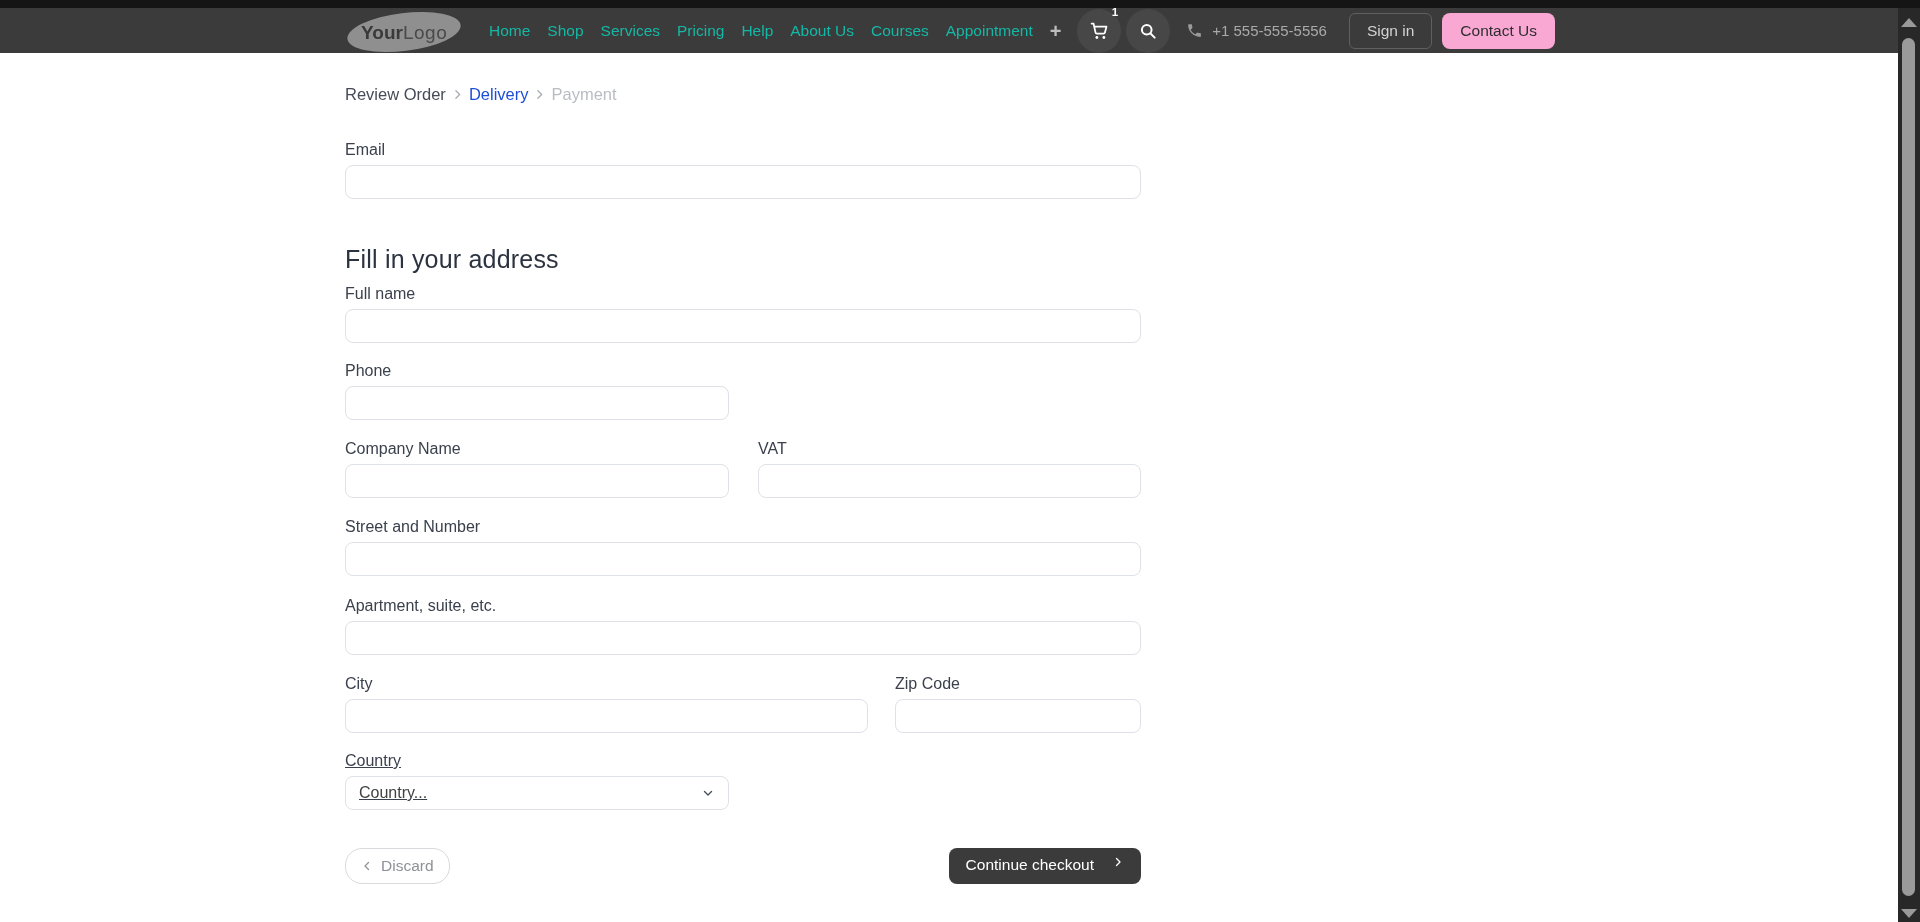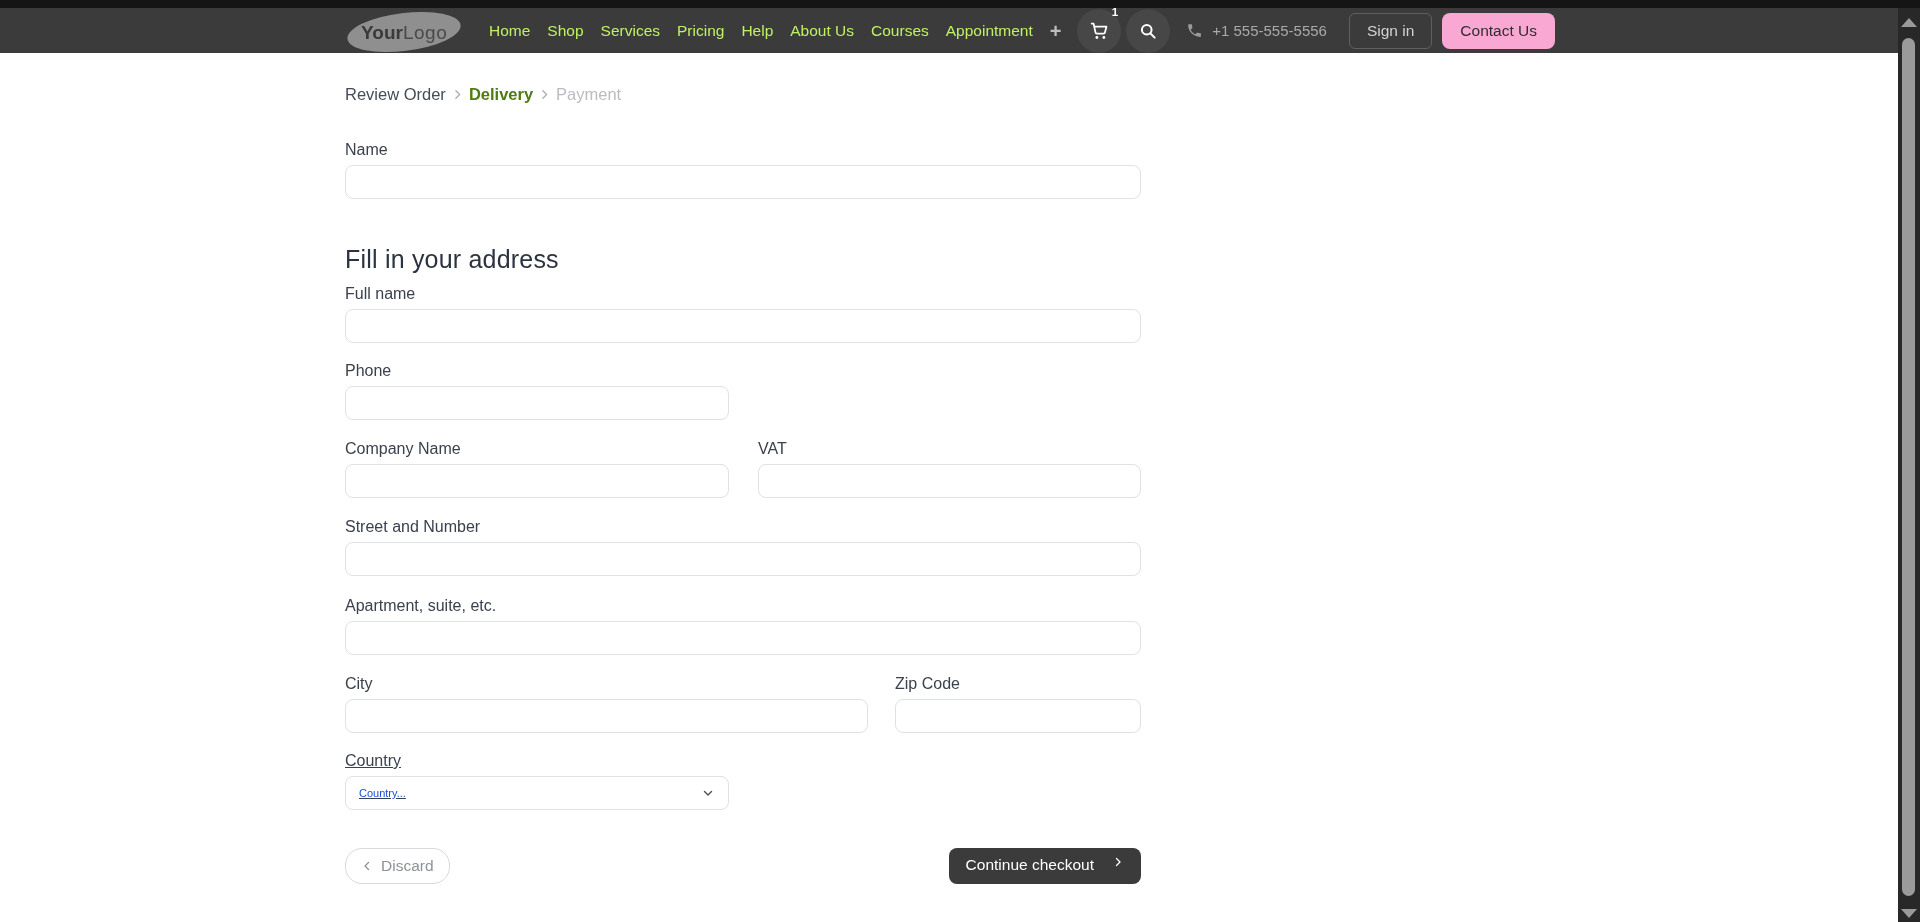--- a/index.html
+++ b/index.html
@@ -18,21 +18,21 @@
   .logo {
     flex:0 0 auto; width:114px; height:38px; background:#8f8f8f; border-radius:50%;
     transform:rotate(-7deg); display:flex; align-items:center; justify-content:center;
     cursor:pointer; margin-top:2px;
   }
   .logo-inner { transform:rotate(7deg); font-size:19px; line-height:1; white-space:nowrap; }
   .logo-bold { font-weight:700; color:#3a3a3a; }
   .logo-light { font-weight:400; color:#4a4a4a; letter-spacing:0.5px; }
 
   .nav-menu { display:flex; align-items:center; gap:17px; margin-left:28px; }
-  .nav-link { color:#bef264; font-size:15.5px; white-space:nowrap; cursor:pointer; }
+  .nav-link { color:#14b8a6; font-size:15.5px; white-space:nowrap; cursor:pointer; }
   .nav-plus { color:#bdbdbd; font-size:20px; font-weight:700; cursor:pointer; line-height:1; }
 
   .nav-right { margin-left:auto; display:flex; align-items:center; padding-right:343px; }
   .icon-btn {
     width:44px; height:44px; border-radius:50%; background:#474747; position:relative;
     display:flex; align-items:center; justify-content:center; cursor:pointer; flex:0 0 auto;
   }
   .icon-btn + .icon-btn { margin-left:5px; }
   .cart-badge {
     position:absolute; top:-3px; right:3px; color:#ffffff; font-size:11.5px; font-weight:700;
@@ -64,21 +64,21 @@
     position:absolute; bottom:4px; left:3px; width:0; height:0; cursor:pointer;
     border-left:8px solid transparent; border-right:8px solid transparent; border-top:9px solid #9a9a9a;
   }
 
   
   .content { position:absolute; left:345px; top:53px; width:796px; }
 
   .breadcrumb { margin-top:32px; display:flex; align-items:center; gap:5px; font-size:16.5px; }
   .crumb { white-space:nowrap; }
   .crumb-normal { color:#454c57; cursor:pointer; }
-  .crumb-current { color:#4d7c0f; font-weight:700; cursor:pointer; }
+  .crumb-current { color:#1d4ed8; font-weight:400; cursor:pointer; }
   .crumb-upcoming { color:#b9bdc3; }
   .crumb-sep { display:flex; align-items:center; }
 
   .field-label { display:block; font-size:16px; color:#3a414d; margin-bottom:6px; }
   .text-input {
     display:block; width:100%; height:34px; border:1px solid #dee1e6; border-radius:8px;
     background:#ffffff; font-family:"Liberation Sans",sans-serif; font-size:15px; color:#333333;
     padding:0 12px; outline:none;
   }
   .email-field { margin-top:37px; }
@@ -94,21 +94,21 @@
   .w-half { width:384px; }
   .col-company { width:384px; margin-right:29px; }
   .col-vat { flex:1; }
   .col-city { width:523px; margin-right:27px; }
   .col-zip { flex:1; }
 
   .select-box {
     width:384px; height:34px; border:1px solid #dee1e6; border-radius:8px; background:#ffffff;
     display:flex; align-items:center; justify-content:space-between; padding:0 13px; cursor:pointer;
   }
-  .select-text { font-size:11px; color:#1d4ed8; }
+  .select-text { font-size:16px; color:#404040; }
 
   .actions-row { margin-top:38px; display:flex; align-items:center; justify-content:space-between; }
   .btn-discard {
     display:flex; align-items:center; gap:8px; padding:8px 15px; height:36px;
     border:1px solid #d7d9dc; border-radius:17px; background:#ffffff; color:#8d9297;
     font-size:15.5px; cursor:pointer;
   }
   .btn-continue {
     display:flex; align-items:flex-start; gap:18px; padding:8px 17px; height:36px;
     border:none; border-radius:8px; background:#3b3b3b; color:#ffffff;
@@ -182,21 +182,21 @@
     <span class="crumb crumb-current">Delivery</span>
     <span class="crumb-sep">
       <svg width="13" height="13" viewBox="0 0 24 24" fill="none" stroke="#a9adb3" stroke-width="2.4" stroke-linecap="round" stroke-linejoin="round">
           <polyline points="9 5 16 12 9 19"></polyline>
         </svg>
     </span>
     <span class="crumb crumb-upcoming">Payment</span>
   </div>
 
   <div class="email-field">
-    <label class="field-label">Name</label>
+    <label class="field-label">Email</label>
     <input class="text-input" type="email" placeholder="" style="">
   </div>
 
   <h1 class="page-heading">Fill in your address</h1>
 
   <div class="f-fullname">
     <label class="field-label">Full name</label>
     <input class="text-input" type="text" placeholder="" style="">
   </div>
 

